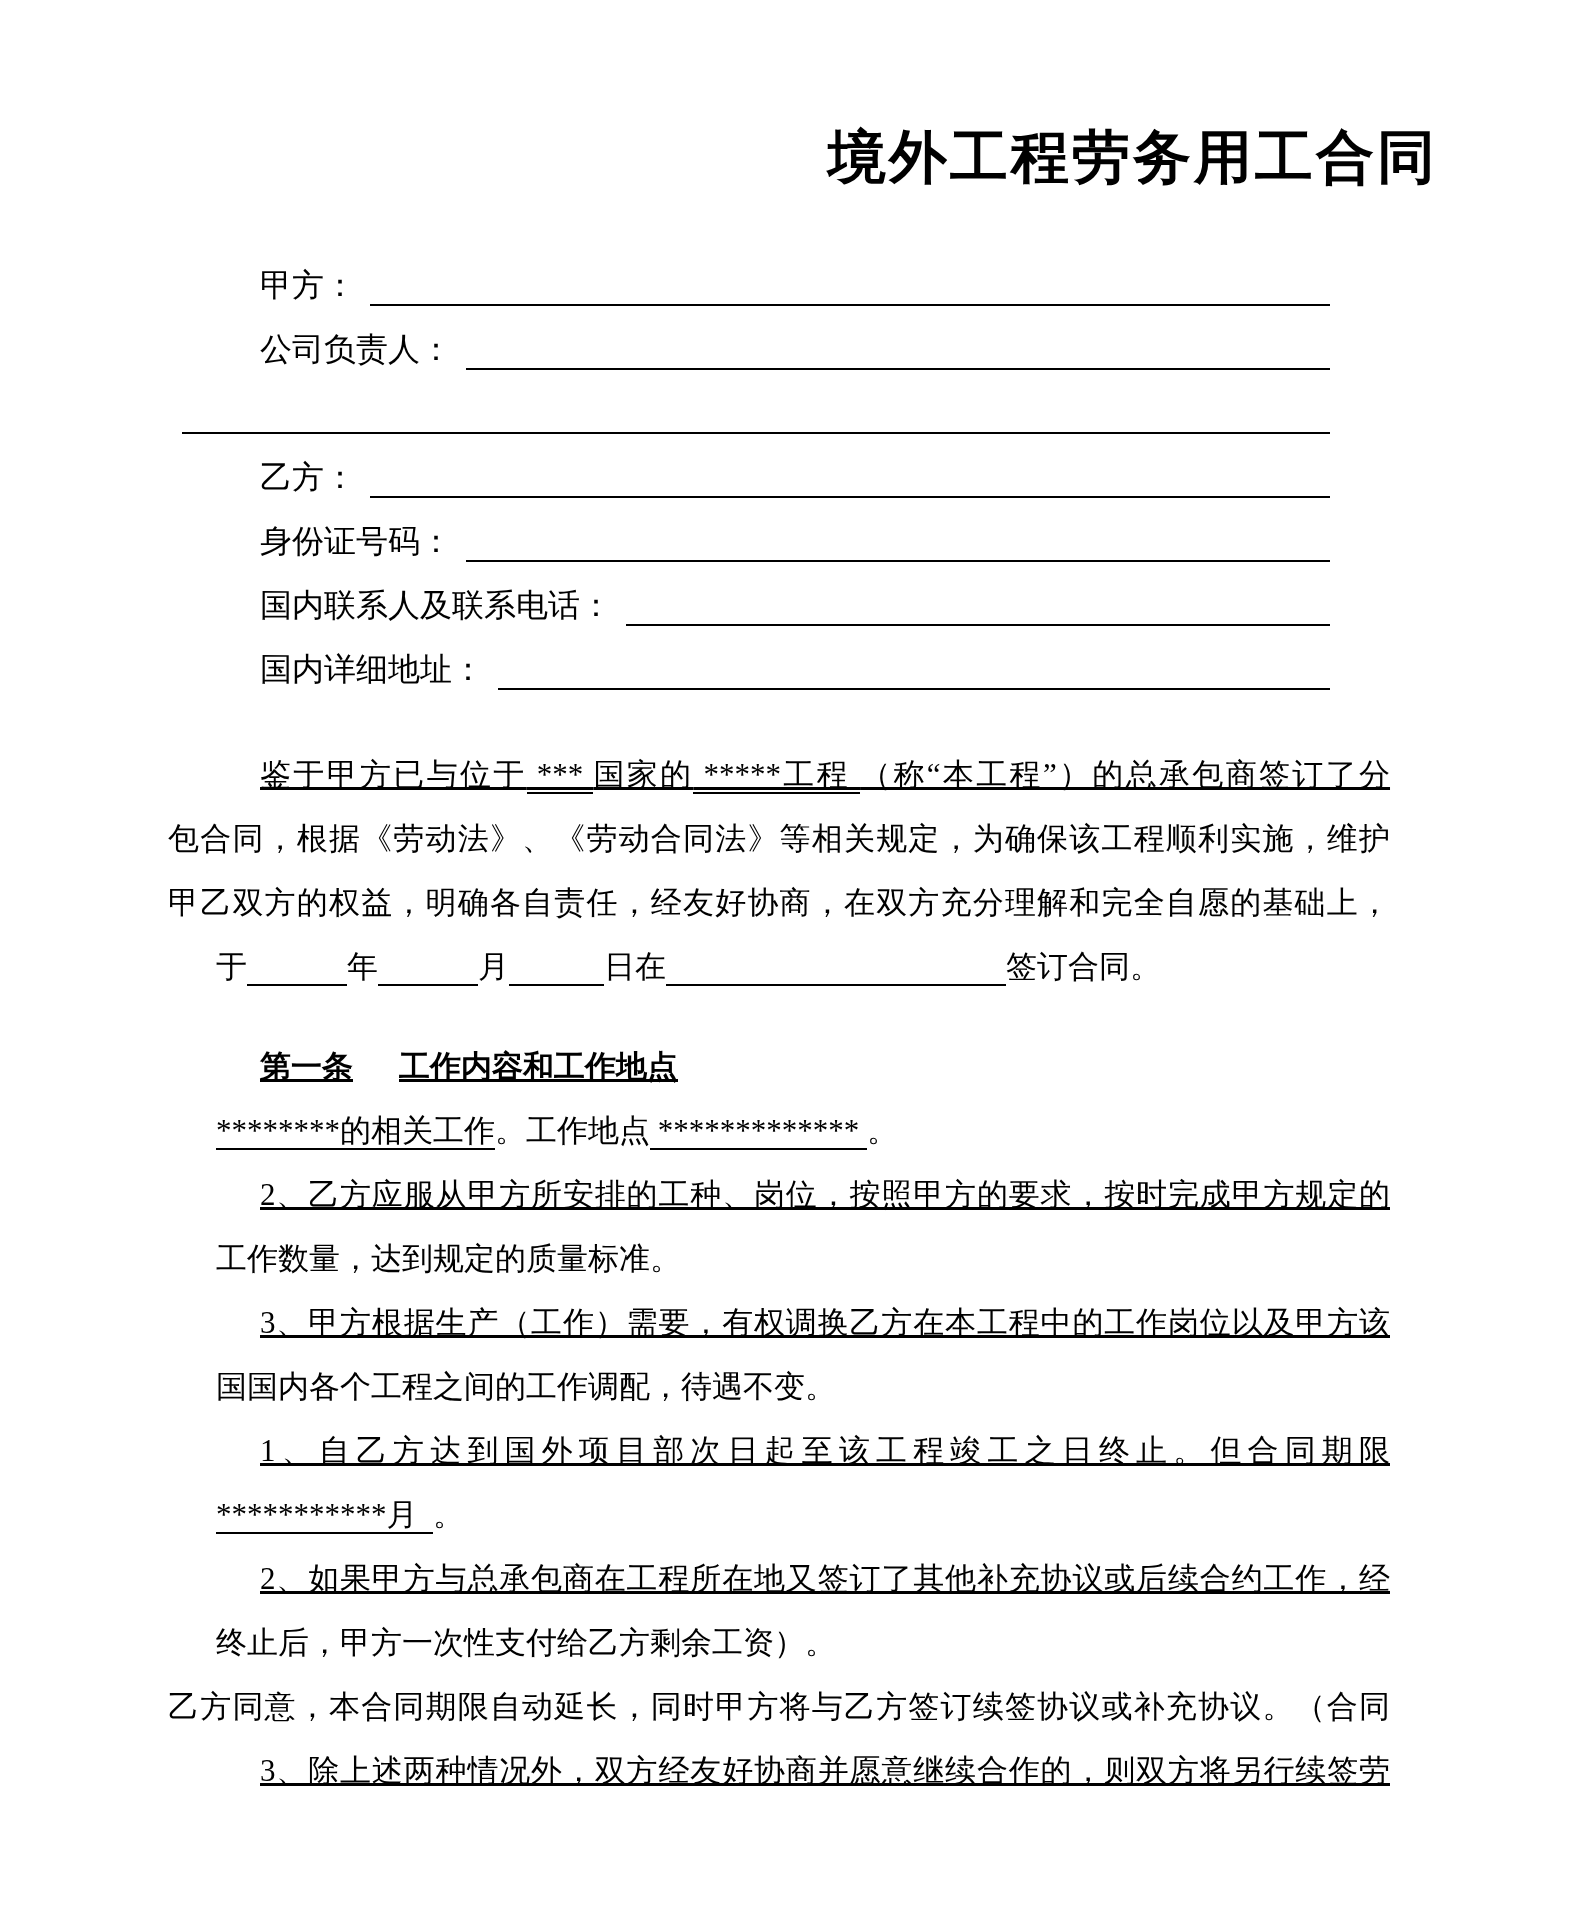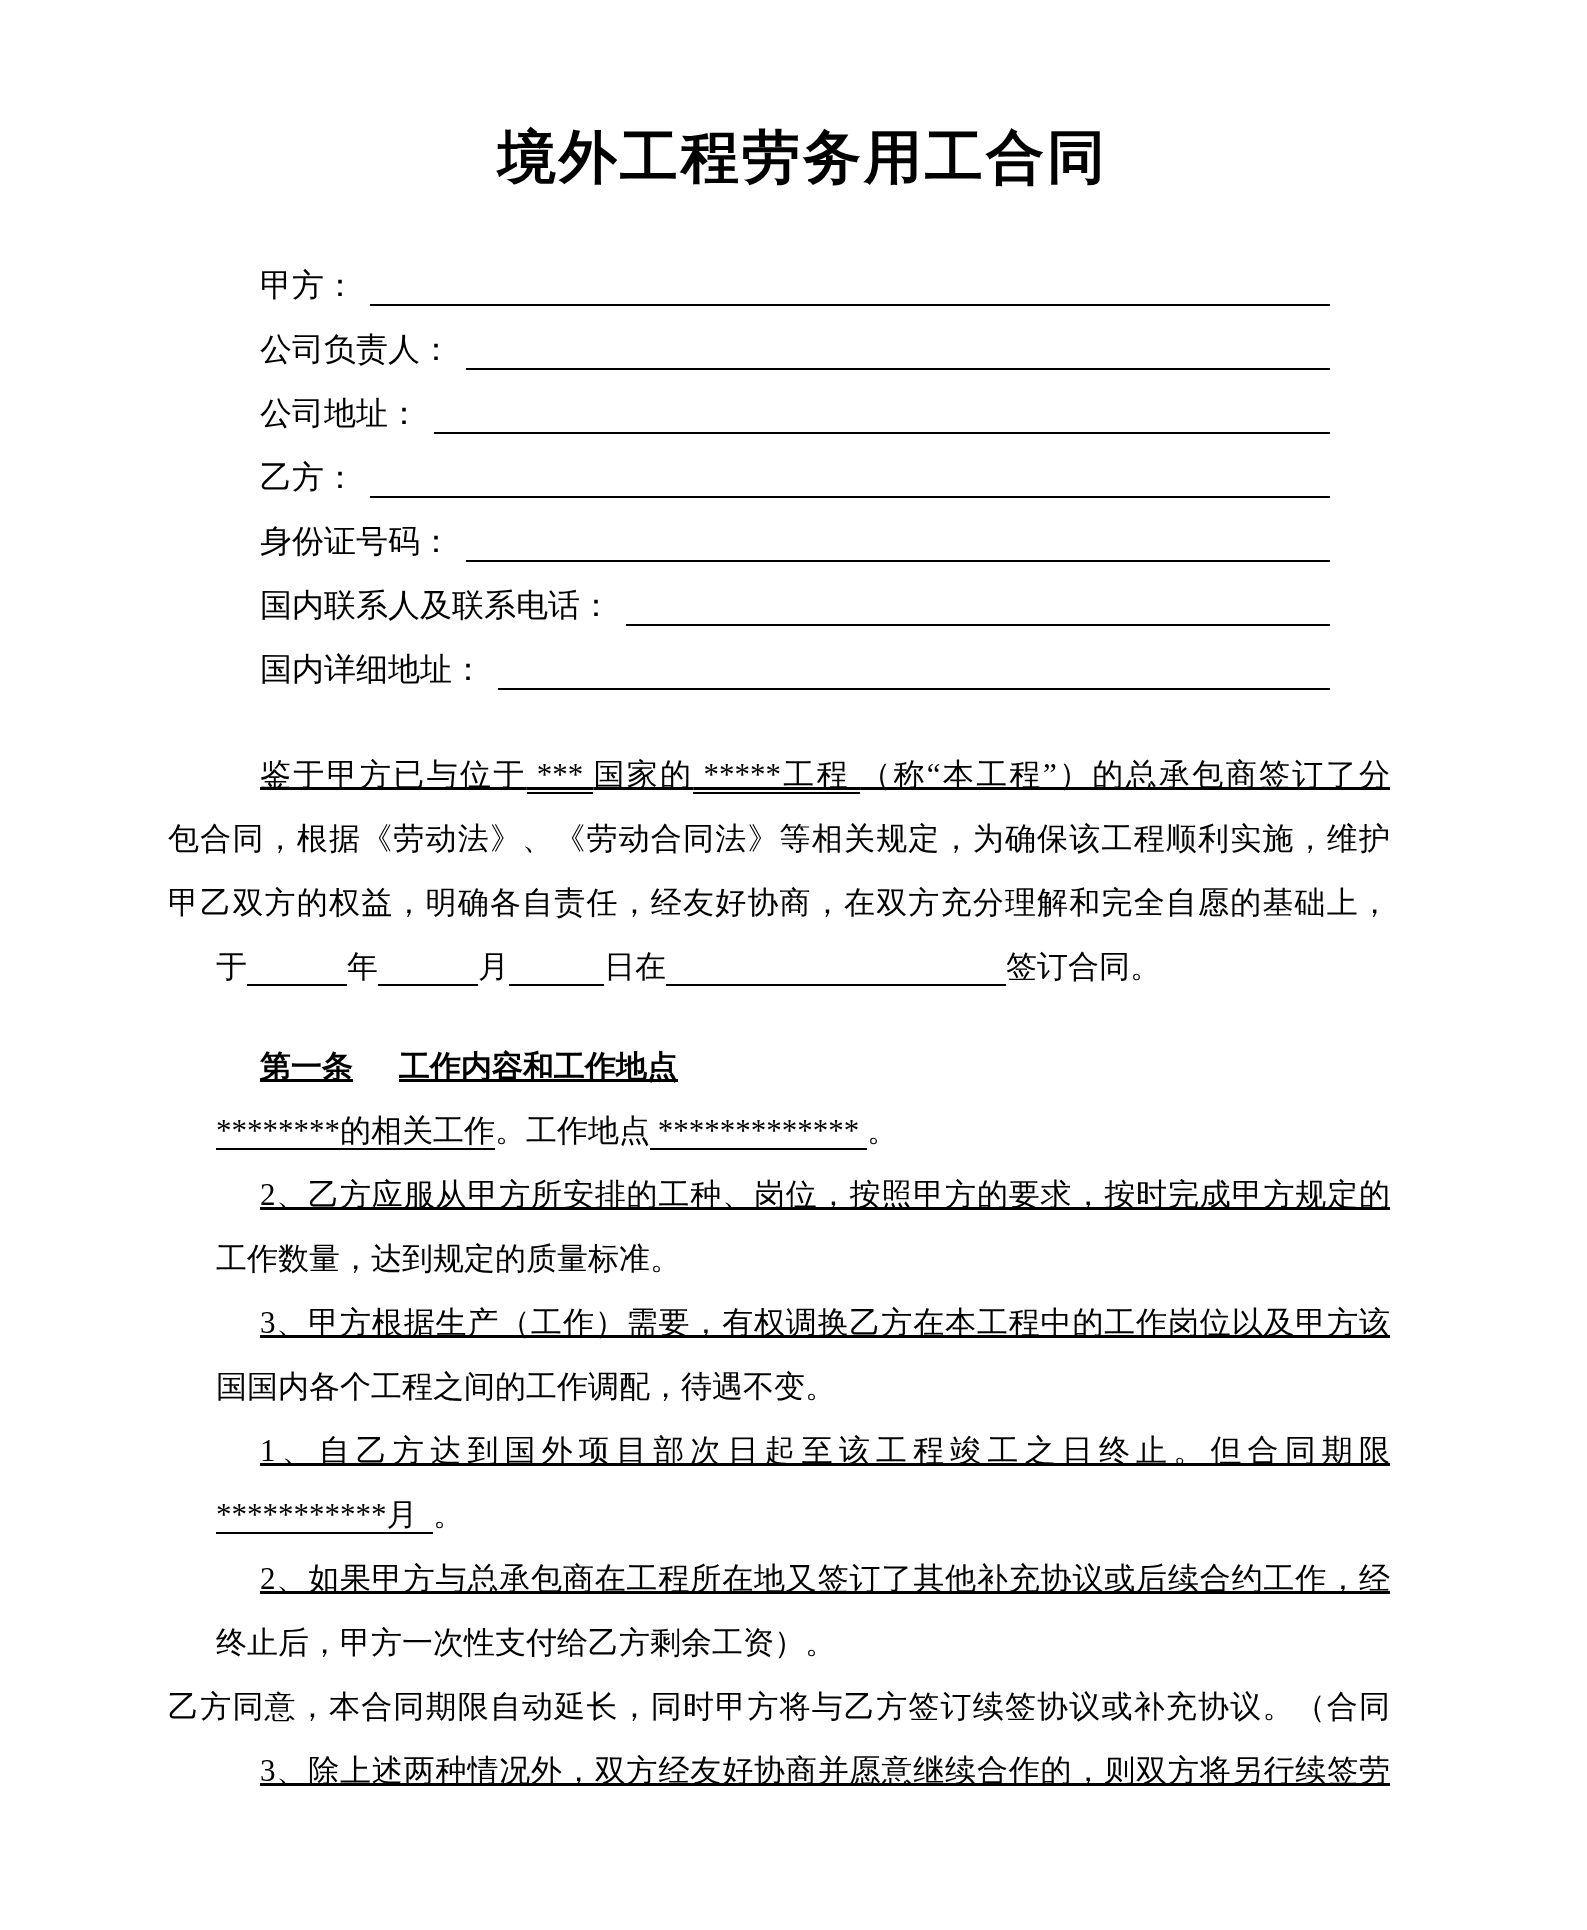--- a/index.html
+++ b/index.html
@@ -13,21 +13,21 @@
     margin:0 auto;
   }
   .content{padding:0 197px 0 168px;}
 
   .doc-title{
     margin-top:118px;
     margin-right:-48px;
     height:80px;line-height:80px;
     font-size:58px;font-weight:bold;
     letter-spacing:3px;
-    text-align:center;
+    text-align:right;
     white-space:nowrap;
   }
 
   .fields{margin-top:55px;}
   .field-row{display:flex;height:64px;font-size:32px;}
   .field-label{line-height:64px;white-space:nowrap;padding-left:92px;text-align:center;}
   .field-line{
     flex:1;
     margin-left:14px;margin-right:60px;
     height:51px;
@@ -68,21 +68,20 @@
     <div class="fields">
         <div class="field-row">
           <span class="field-label">甲方：</span>
           <span class="field-line"></span>
         </div>
         <div class="field-row">
           <span class="field-label">公司负责人：</span>
           <span class="field-line"></span>
         </div>
         <div class="field-row">
-          <span class="field-label">公司地址：</span>
           <span class="field-line"></span>
         </div>
         <div class="field-row">
           <span class="field-label">乙方：</span>
           <span class="field-line"></span>
         </div>
         <div class="field-row">
           <span class="field-label">身份证号码：</span>
           <span class="field-line"></span>
         </div>

